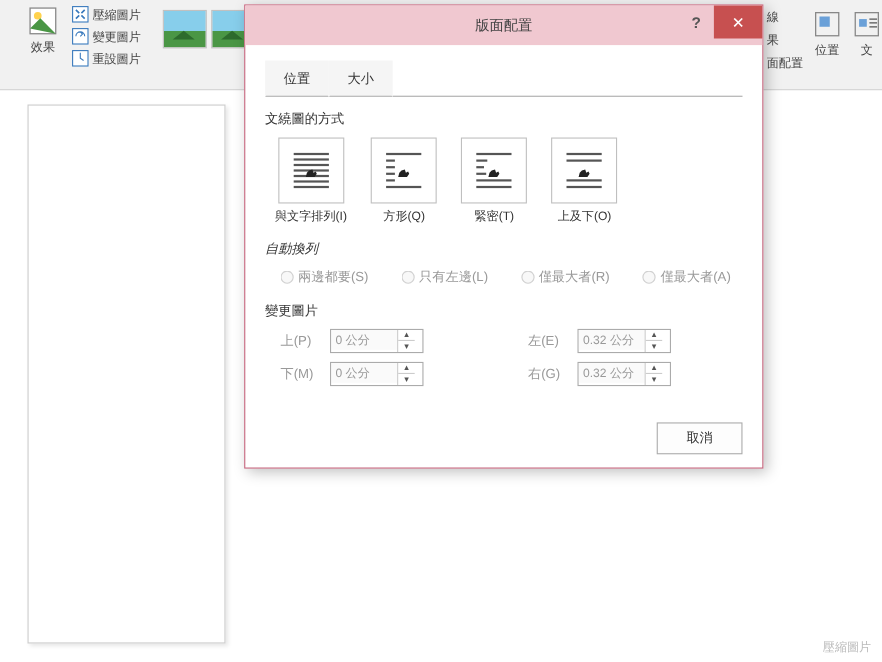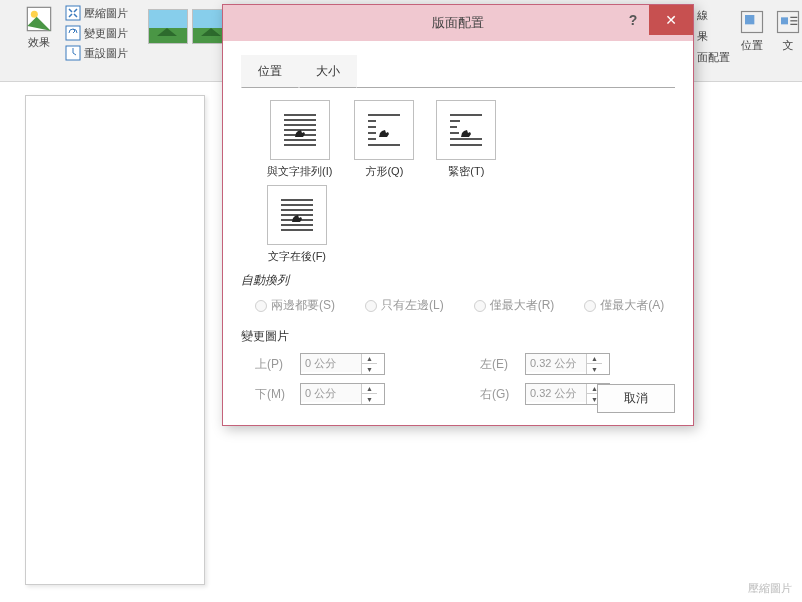--- a/index.html
+++ b/index.html
@@ -205,21 +205,21 @@
     
     .section-label {
       font-size: 12px;
       color: #333;
       margin-bottom: 8px;
     }
     
     .wrap-grid {
       display: flex;
       gap: 22px;
-      margin-left: 26px;
+      margin-left: 9px;
       margin-bottom: 6px;
     }
     
     .wrap-option {
       display: flex;
       flex-direction: column;
       align-items: center;
       gap: 4px;
     }
     
@@ -462,20 +462,21 @@
     </div>
   </div>
 
   <div class="dialog-body">
     <div class="tabs">
       <div class="tab">位置</div>
       <div class="tab">大小</div>
       <div class="tabs-underline"></div>
     </div>
 
+    <div class="section-label">文繞圖的方式</div>
 
     <div class="wrap-grid">
       <div class="wrap-option">
         <div class="wrap-icon-box">
           <div class="wrap-icon-inner">
             <div class="wstyle-lines">
                 <span></span>
                 <span></span>
                 <span></span>
                 <span></span>
@@ -519,42 +520,41 @@
                 <span></span>
                 <span></span>
               </div>
             <div class="dog"><svg viewBox="0 0 14 10">
                   <path d="M2 8h8l2-3-1-2-2 1-1-3-3 1-2 2z" fill="#222"></path>
                 </svg></div>
           </div>
         </div>
         <span class="wrap-label">緊密(T)</span>
       </div>
-    </div>
-
-    <div class="wrap-grid">
       <div class="wrap-option">
         <div class="wrap-icon-box">
           <div class="wrap-icon-inner">
             <div class="wstyle-lines">
                 <span></span>
                 <span></span>
-                <span></span>
-                <span></span>
-                <span></span>
+                <span style="opacity:0"></span>
+                <span style="opacity:0"></span>
                 <span></span>
                 <span></span>
               </div>
             <div class="dog"><svg viewBox="0 0 14 10">
                   <path d="M2 8h8l2-3-1-2-2 1-1-3-3 1-2 2z" fill="#222"></path>
                 </svg></div>
           </div>
         </div>
-        <span class="wrap-label">文字在後(F)</span>
-      </div>
+        <span class="wrap-label">上及下(O)</span>
+      </div>
+    </div>
+
+    <div class="wrap-grid">
     </div>
 
     <div class="section-label" style="margin-top:8px;font-style:italic;">自動換列</div>
     <div class="radio-row">
       <label>
           <input type="radio" disabled="" style="">
           <span>兩邊都要(S)</span>
         </label>
       <label>
           <input type="radio" disabled="" style="">

